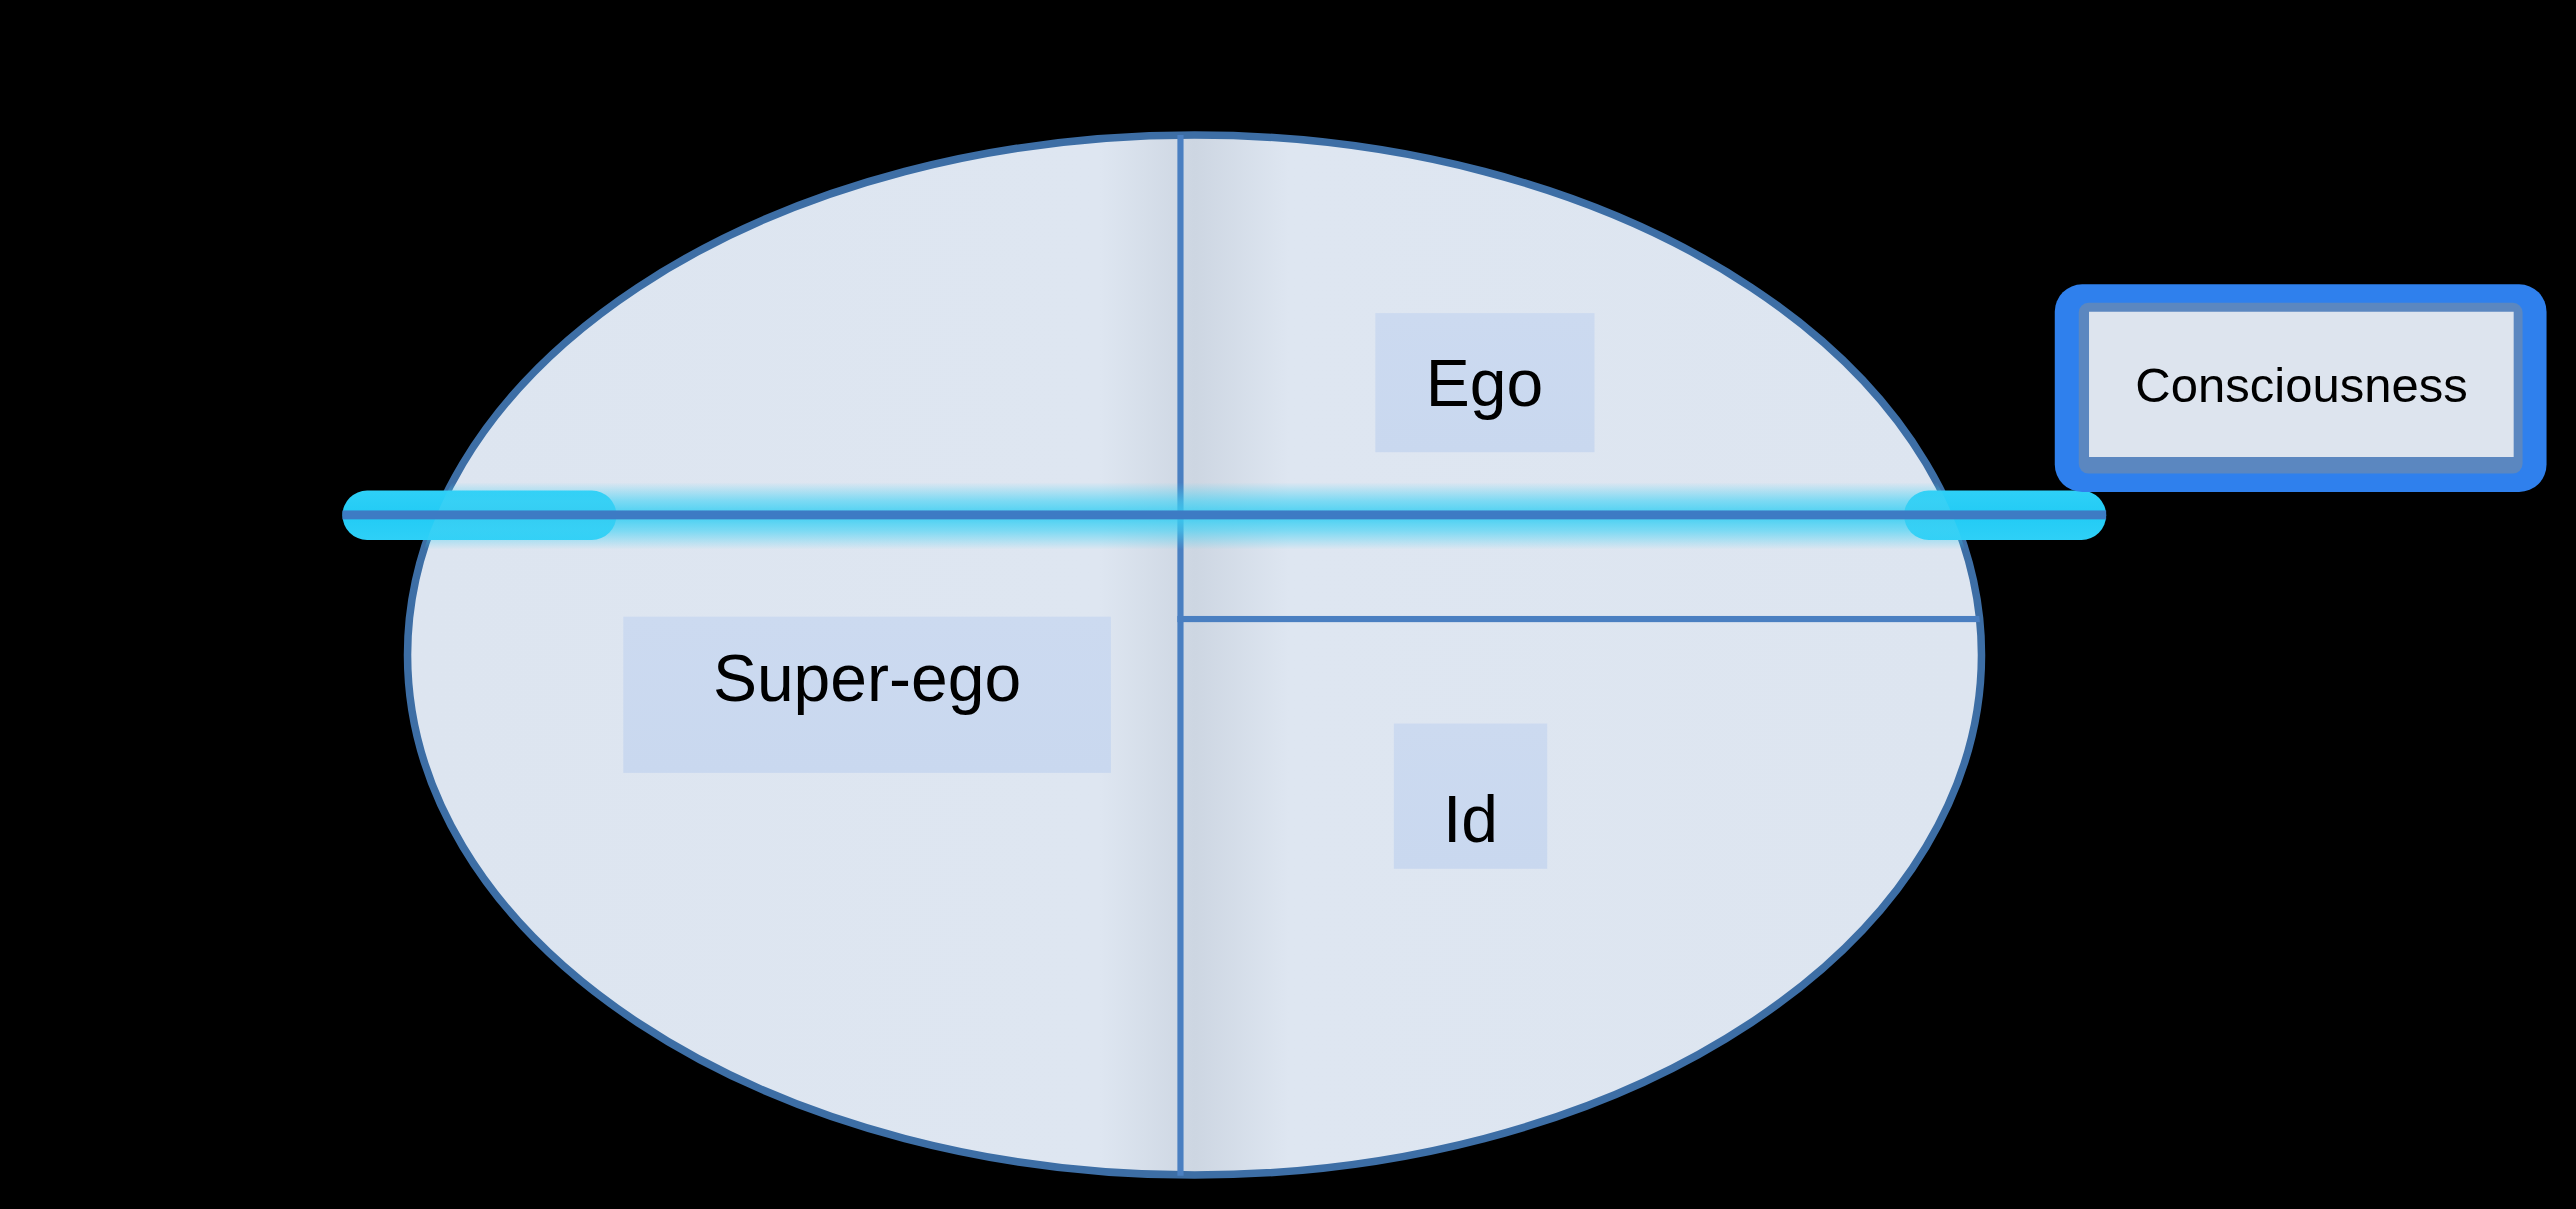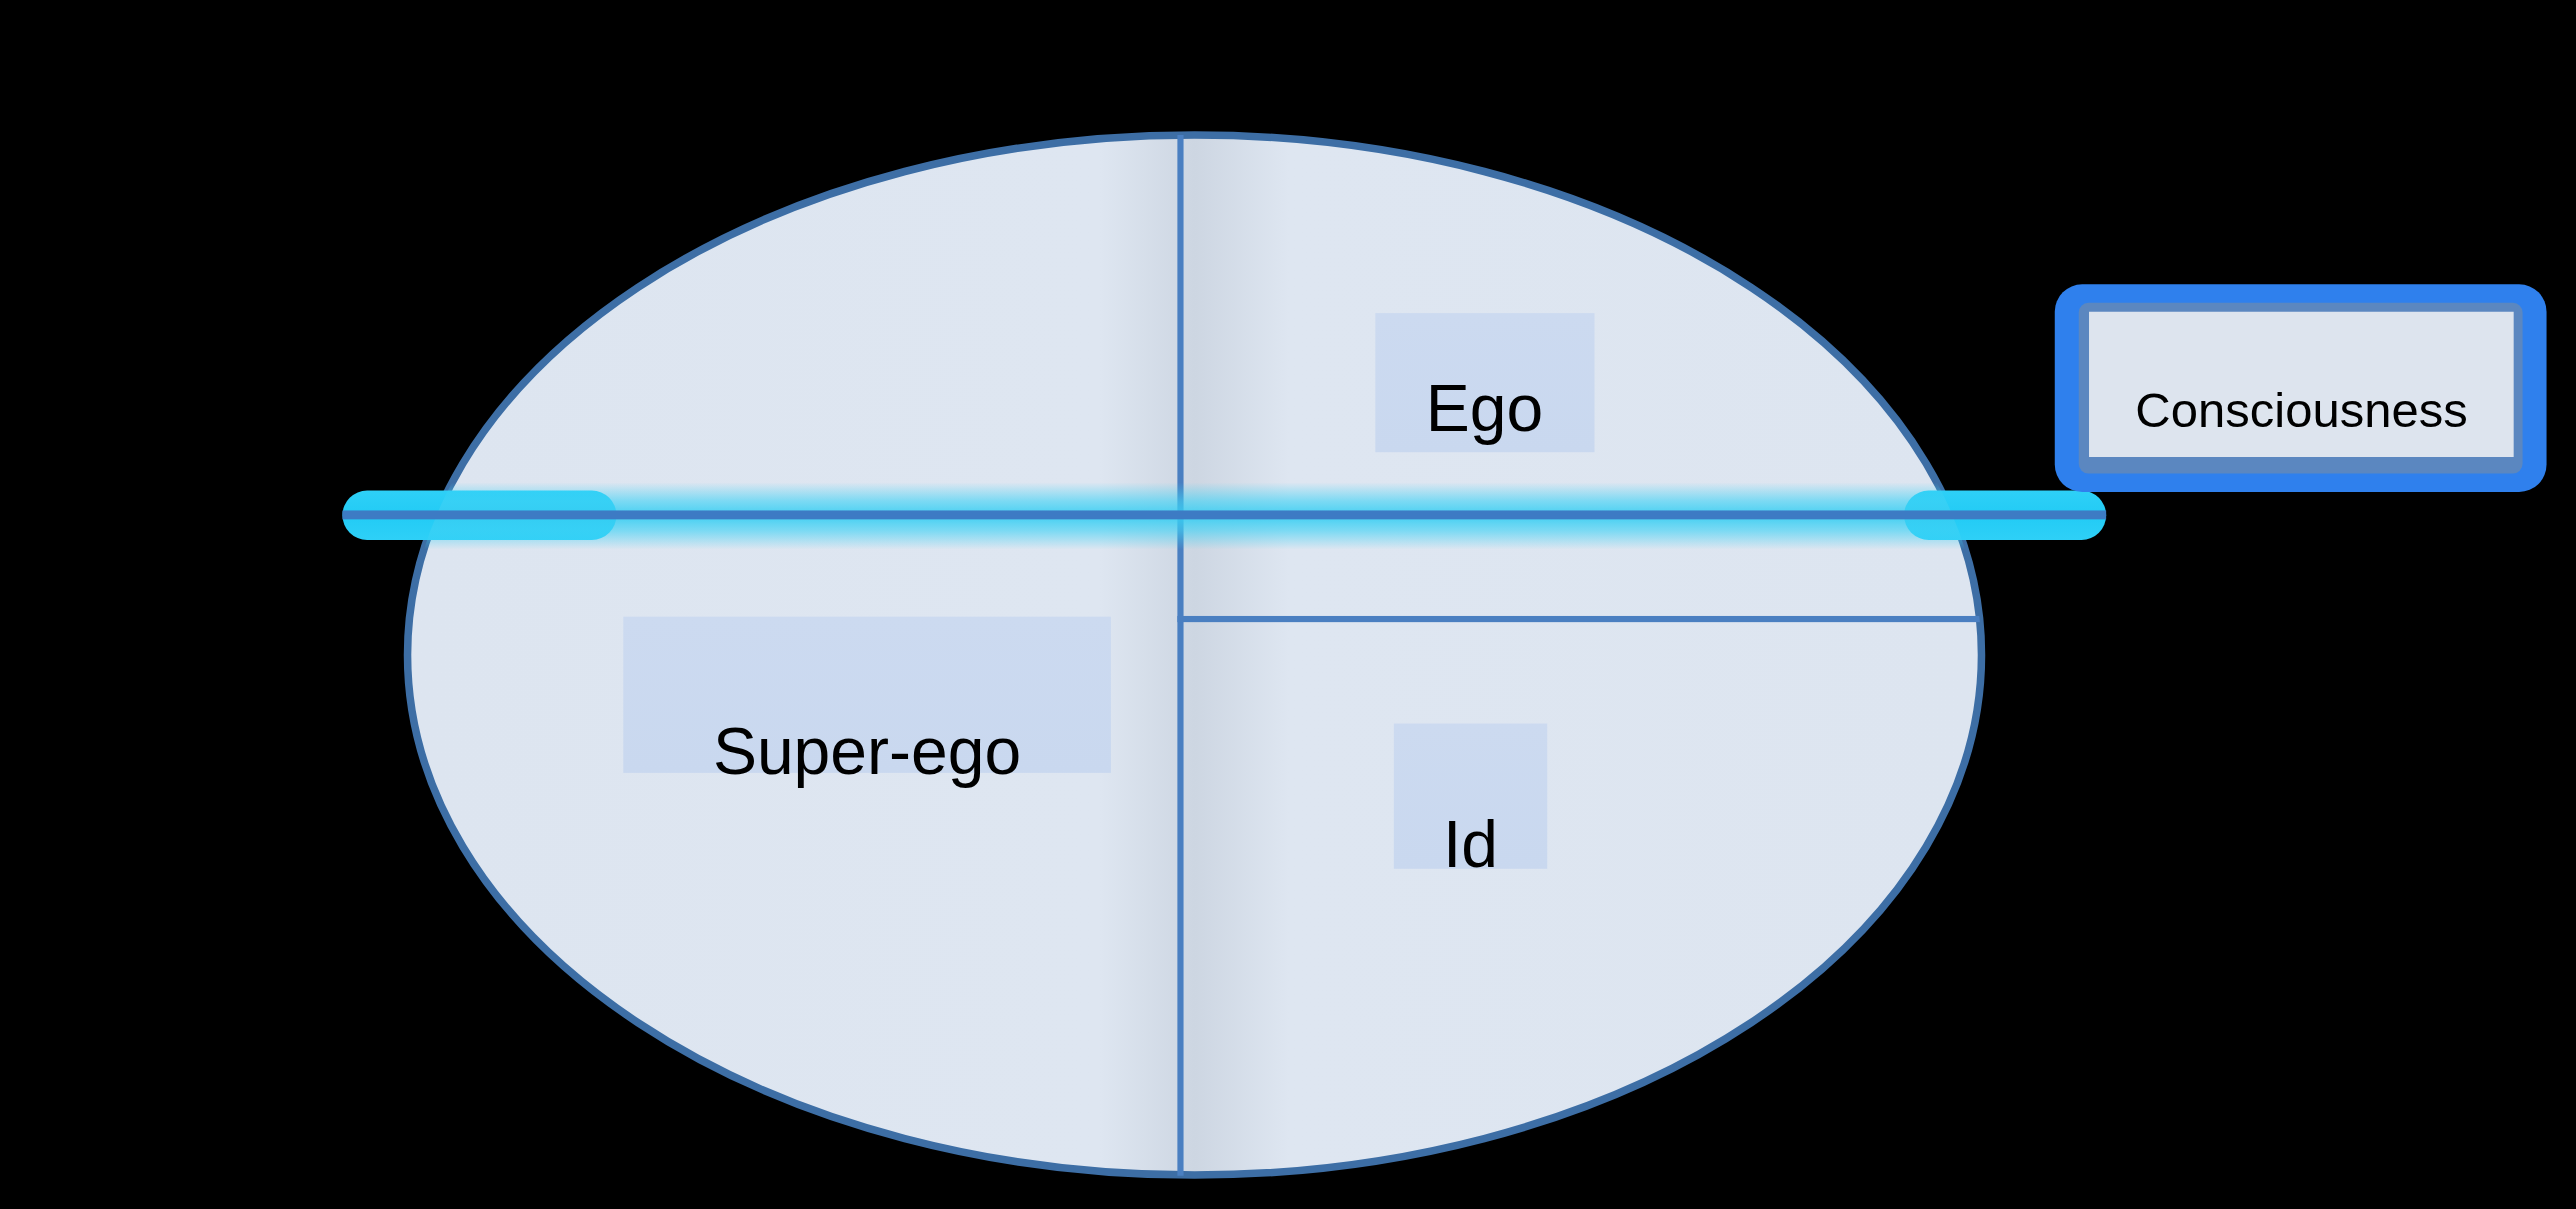--- a/index.html
+++ b/index.html
@@ -37,32 +37,31 @@
   .label-box {
     position: absolute;
     display: flex;
     align-items: center;
     justify-content: center;
     color: #000000;
     font-family: "Liberation Sans", sans-serif;
     font-weight: 400;
     white-space: nowrap;
     pointer-events: auto;
-    margin-top: 25px;
   }
   #label-ego {
     left: 1375px;
     top: 313px;
     width: 219px;
     height: 139px;
     font-size: 66px;
   }
   #label-superego {
     left: 623px;
-    top: 648px;
+    top: 600px;
     width: 488px;
     height: 156px;
     font-size: 66px;
   }
   #label-id {
     left: 1394px;
     top: 746px;
     width: 153px;
     height: 145px;
     font-size: 66px;

